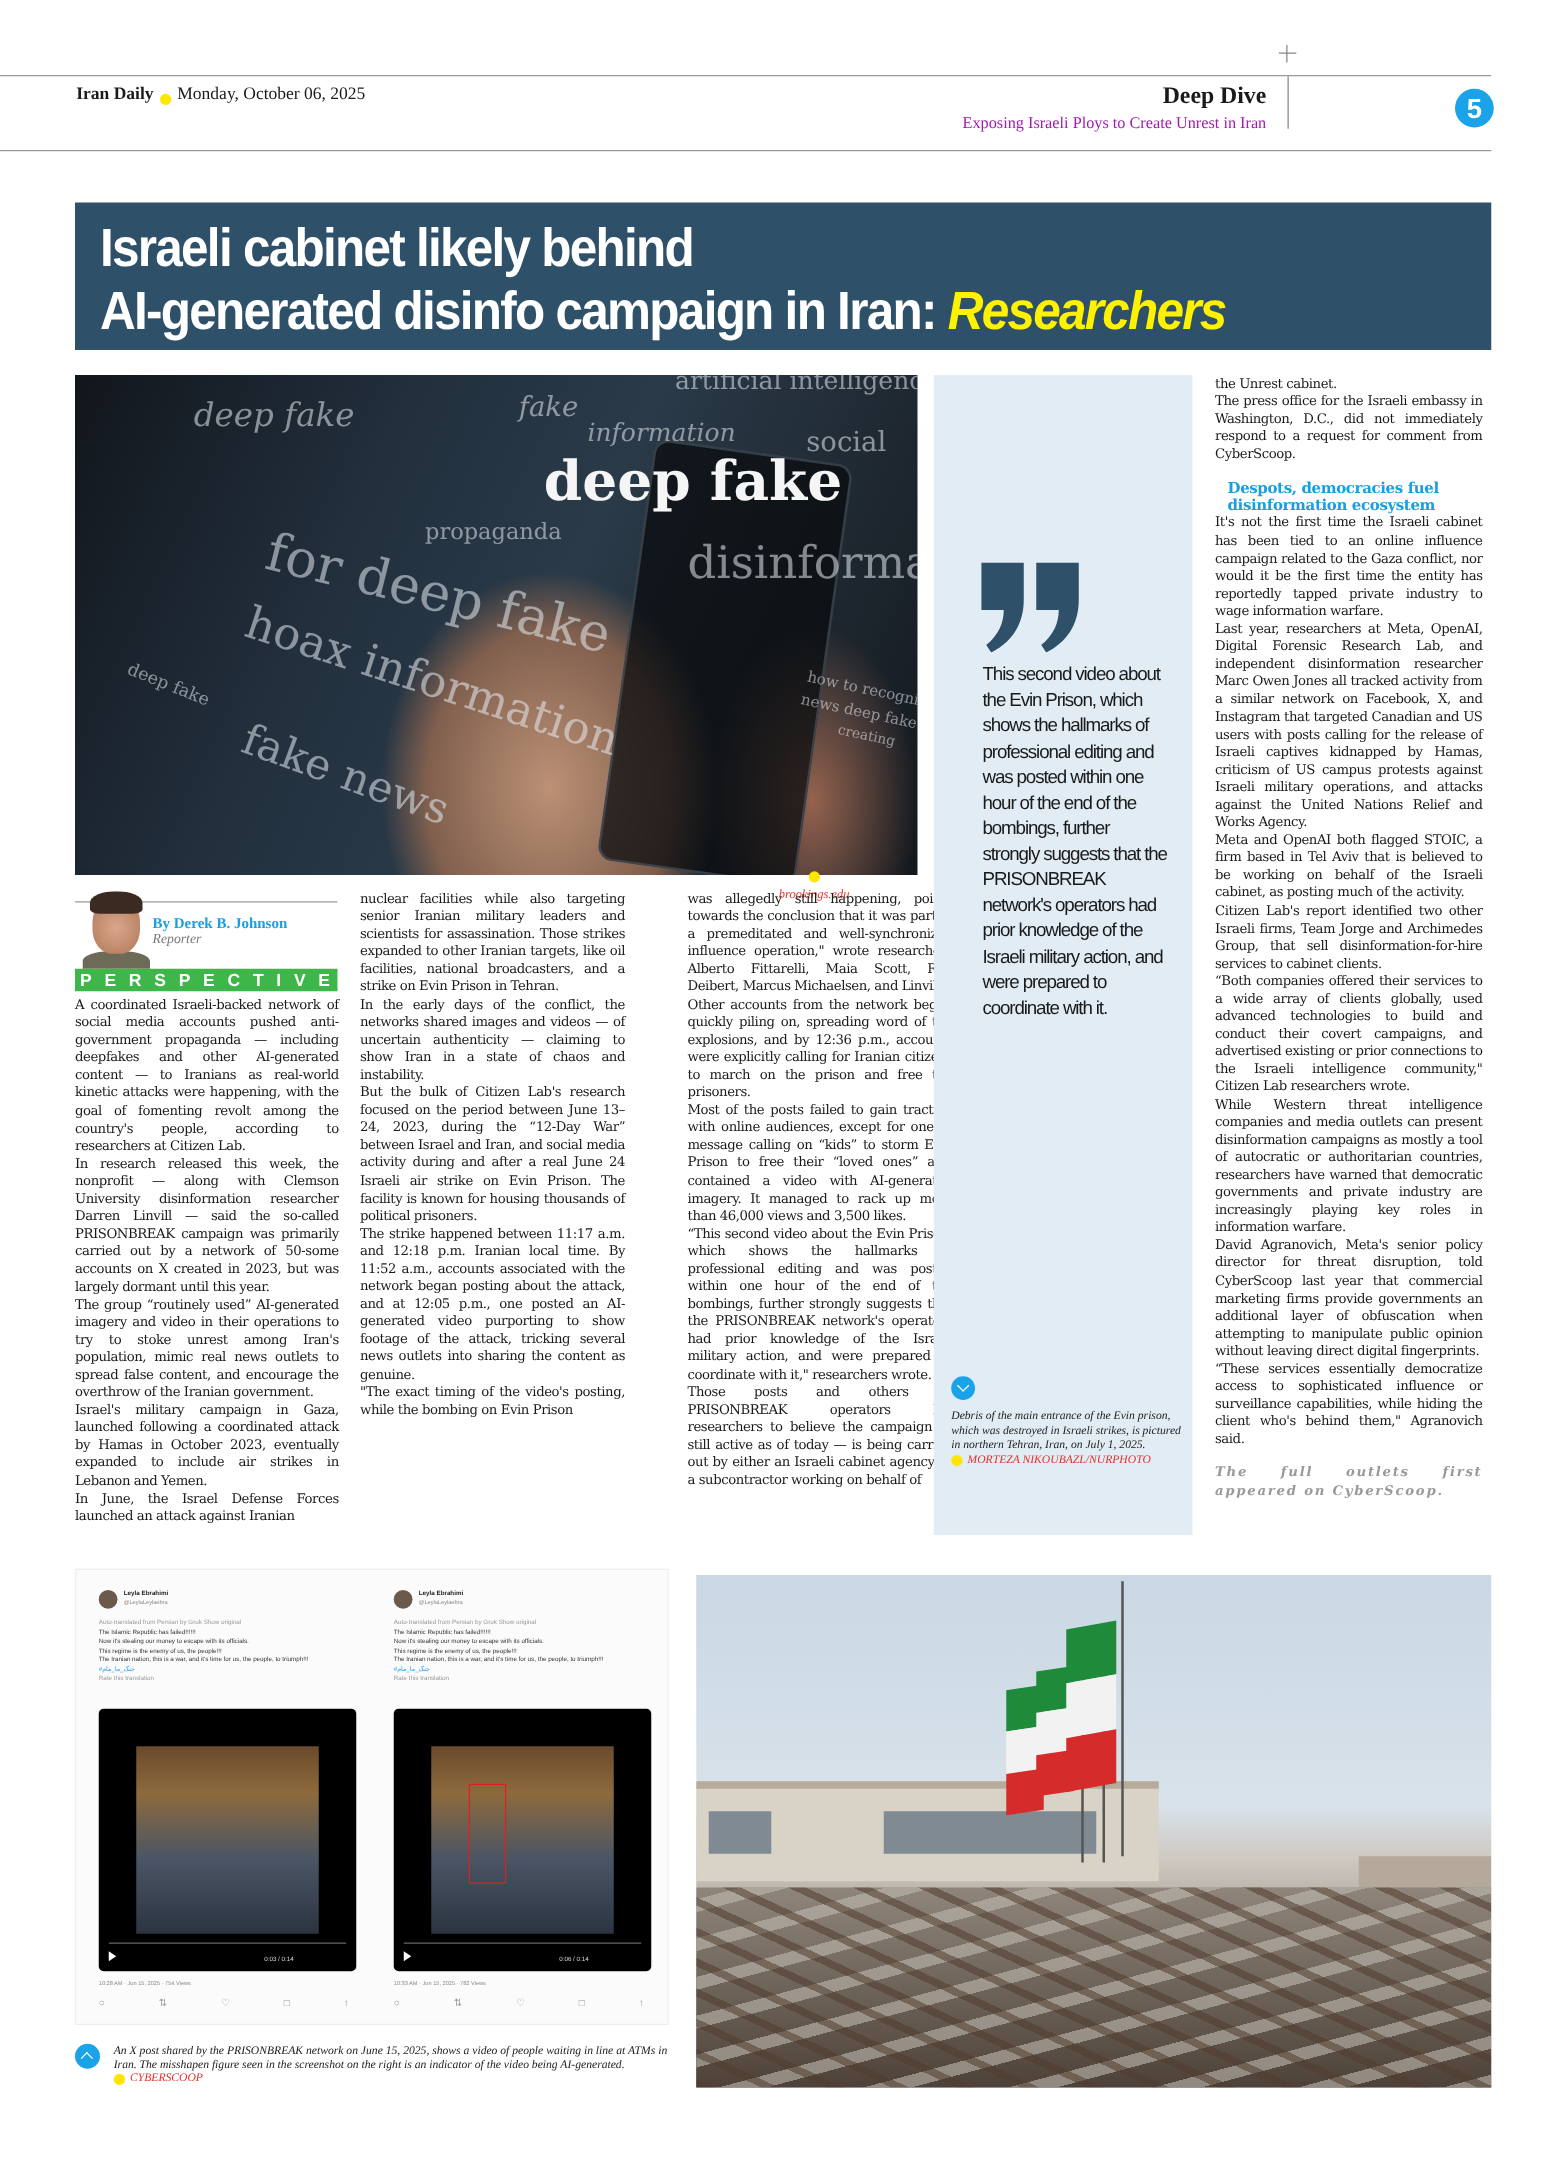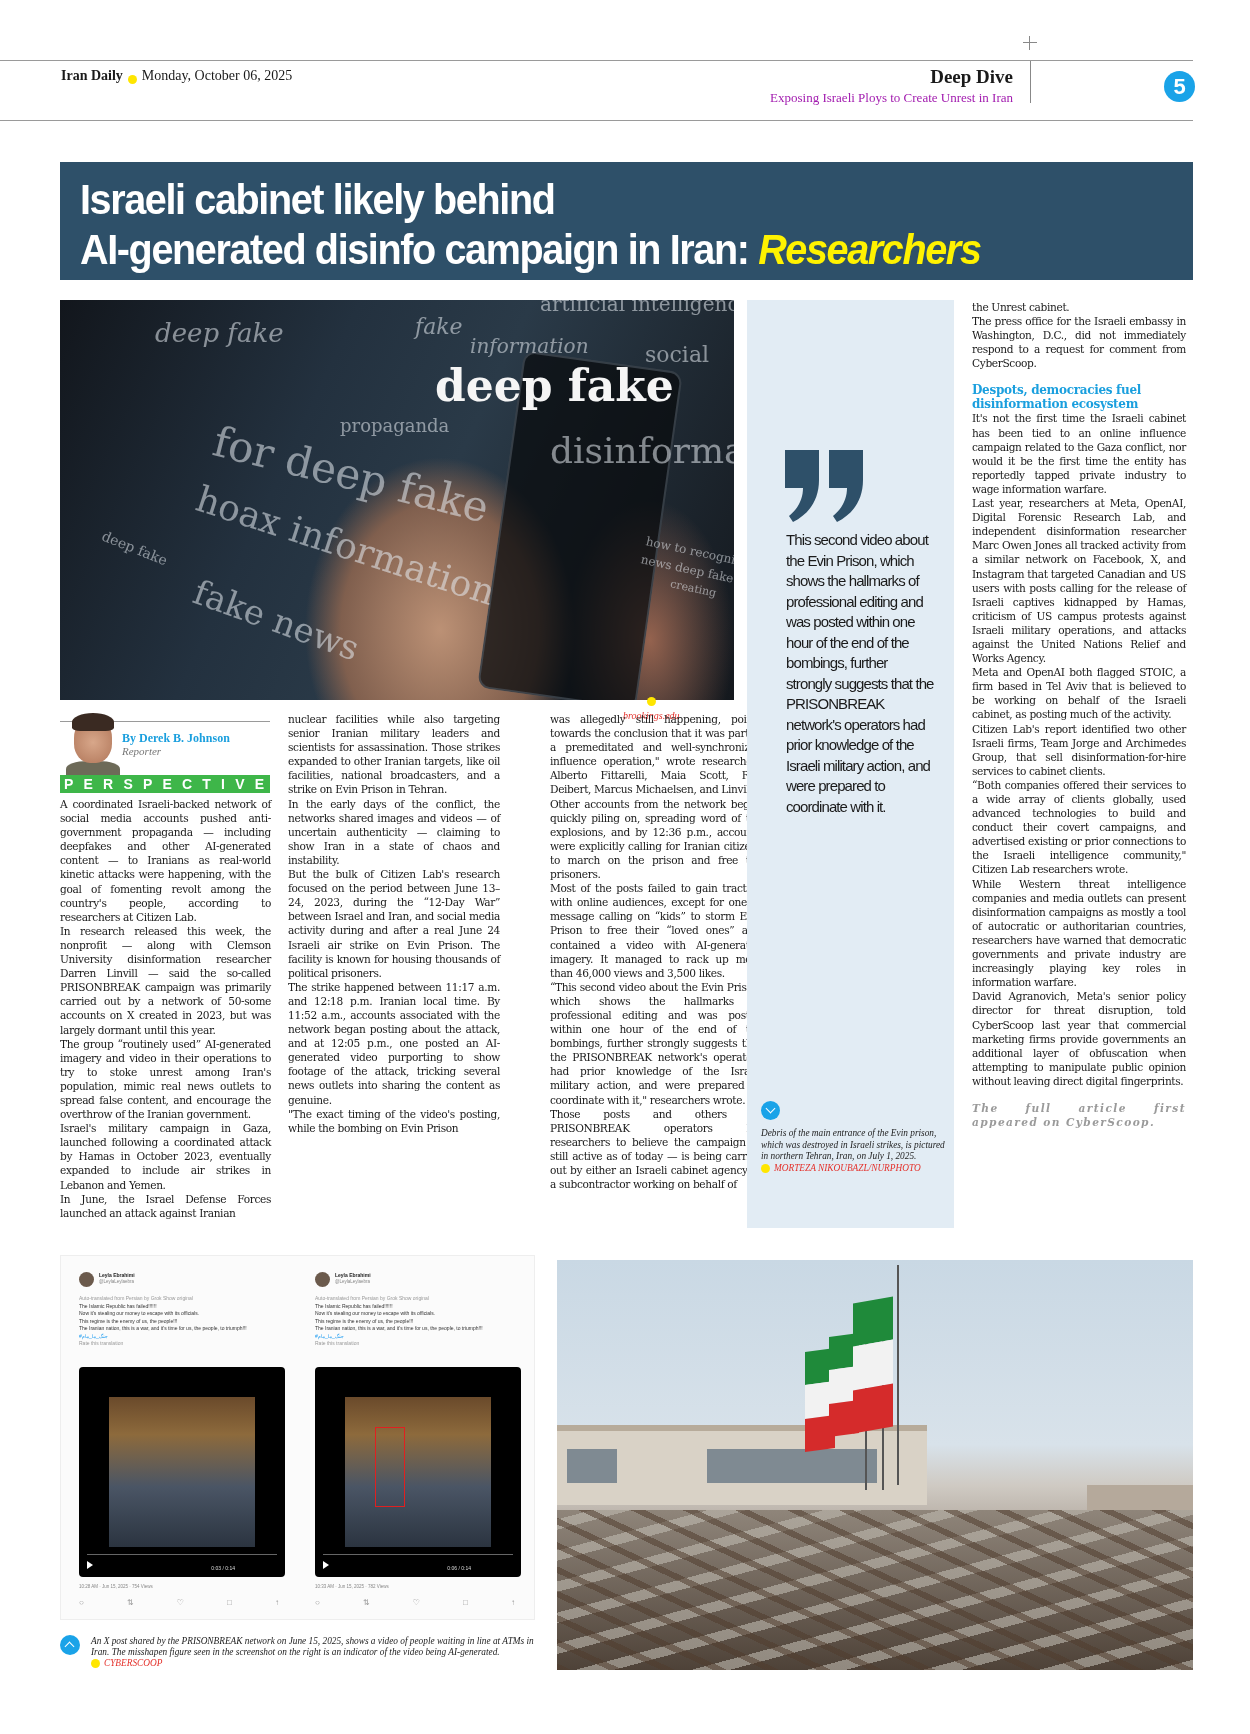--- a/index.html
+++ b/index.html
@@ -48,21 +48,21 @@
   .role { position: absolute; left: 122px; top: 745px; font-family: "Liberation Serif", serif; font-style: italic; font-size: 11px; color: #777; }
   .perspective { position: absolute; left: 60px; top: 775px; width: 210px; height: 18px; background: #3eb649; color: #fff; font-family: "Liberation Sans", sans-serif; font-weight: bold; font-size: 14px; letter-spacing: 10.2px; line-height: 18px; padding-left: 4px; }
 
   
   .col { position: absolute; font-family: "DejaVu Serif", serif; font-size: 10.6px; line-height: 14.1px; color: #1a1a1a; text-align: justify; letter-spacing: -0.35px; }
   .col p { margin: 0; text-indent: 0; }
   .col1 { left: 60px; top: 797px; width: 211px; }
   .col2 { left: 288px; top: 712px; width: 212px; }
   .col3 { left: 514px; top: 712px; width: 212px; margin-left: 36px; }
   .col5 { left: 972px; top: 300px; width: 214px; }
-  .col5 .sub { font-family: "DejaVu Serif", serif; font-weight: bold; color: #1a9fde; font-size: 12px; line-height: 14px; margin-top: 13px; text-align: left; letter-spacing: -0.3px; }
+  .col5 .sub { font-family: "DejaVu Serif", serif; font-weight: bold; color: #1a9fde; font-size: 12px; line-height: 14px; margin-top: 13px; text-align: left; letter-spacing: -0.3px; margin-left: 10px; }
   .col5 .note { font-style: italic; font-weight: bold; color: #9a9a9a; letter-spacing: 1.4px; margin-top: 13px; }
 
   
   .quote-panel { position: absolute; left: 747px; top: 300px; width: 207px; height: 928px; background: #e2ecf4; }
   .quote-mark { position: absolute; left: 785px; top: 450px; width: 80px; height: 72px; }
   .quote-text { position: absolute; left: 786px; top: 530px; width: 150px; font-family: "Liberation Sans", sans-serif; font-size: 15px; line-height: 20.5px; color: #1a1a1a; letter-spacing: -0.9px; }
   .chev-down { position: absolute; left: 761px; top: 1101px; width: 19px; height: 19px; border-radius: 50%; background: #1aa3e8; }
   .chev-down::after { content: ""; position: absolute; left: 6px; top: 4px; width: 6px; height: 6px; border-right: 1.5px solid #fff; border-bottom: 1.5px solid #fff; transform: rotate(45deg); }
   .panel-caption { position: absolute; left: 761px; top: 1128px; width: 185px; font-family: "Liberation Serif", serif; font-style: italic; font-size: 9.3px; line-height: 11.5px; color: #222; }
 
@@ -204,21 +204,22 @@
   <p>the Unrest cabinet.</p>
   <p>The press office for the Israeli embassy in Washington, D.C., did not immediately respond to a request for comment from CyberScoop.</p>
   <div class="sub">Despots, democracies fuel disinformation ecosystem</div>
   <p>It's not the first time the Israeli cabinet has been tied to an online influence campaign related to the Gaza conflict, nor would it be the first time the entity has reportedly tapped private industry to wage information warfare.</p>
   <p>Last year, researchers at Meta, OpenAI, Digital Forensic Research Lab, and independent disinformation researcher Marc Owen Jones all tracked activity from a similar network on Facebook, X, and Instagram that targeted Canadian and US users with posts calling for the release of Israeli captives kidnapped by Hamas, criticism of US campus protests against Israeli military operations, and attacks against the United Nations Relief and Works Agency.</p>
   <p>Meta and OpenAI both flagged STOIC, a firm based in Tel Aviv that is believed to be working on behalf of the Israeli cabinet, as posting much of the activity.</p>
   <p>Citizen Lab's report identified two other Israeli firms, Team Jorge and Archimedes Group, that sell disinformation-for-hire services to cabinet clients.</p>
   <p>“Both companies offered their services to a wide array of clients globally, used advanced technologies to build and conduct their covert campaigns, and advertised existing or prior connections to the Israeli intelligence community," Citizen Lab researchers wrote.</p>
   <p>While Western threat intelligence companies and media outlets can present disinformation campaigns as mostly a tool of autocratic or authoritarian countries, researchers have warned that democratic governments and private industry are increasingly playing key roles in information warfare.</p>
   <p>David Agranovich, Meta's senior policy director for threat disruption, told CyberScoop last year that commercial marketing firms provide governments an additional layer of obfuscation when attempting to manipulate public opinion without leaving direct digital fingerprints.</p>
-  <p class="note">The full article first appeared on CyberScoop.</p>
+  <p>“These services essentially democratize access to sophisticated influence or surveillance capabilities, while hiding the client who's behind them," Agranovich said.</p>
+  <p class="note">The full outlets first appeared on CyberScoop.</p>
 </div>
 
 <div class="tweets">
   <div class="tweet" style="left:4px;">
     <div class="ava"></div>
     <div class="name">Leyla Ebrahimi</div>
     <div class="handle">@LeylaLeylaebra</div>
     <div class="txt">
       <div style="color:#999;">Auto-translated from Persian by Grok  Show original</div>
       <div>The Islamic Republic has failed!!!!!!</div>

